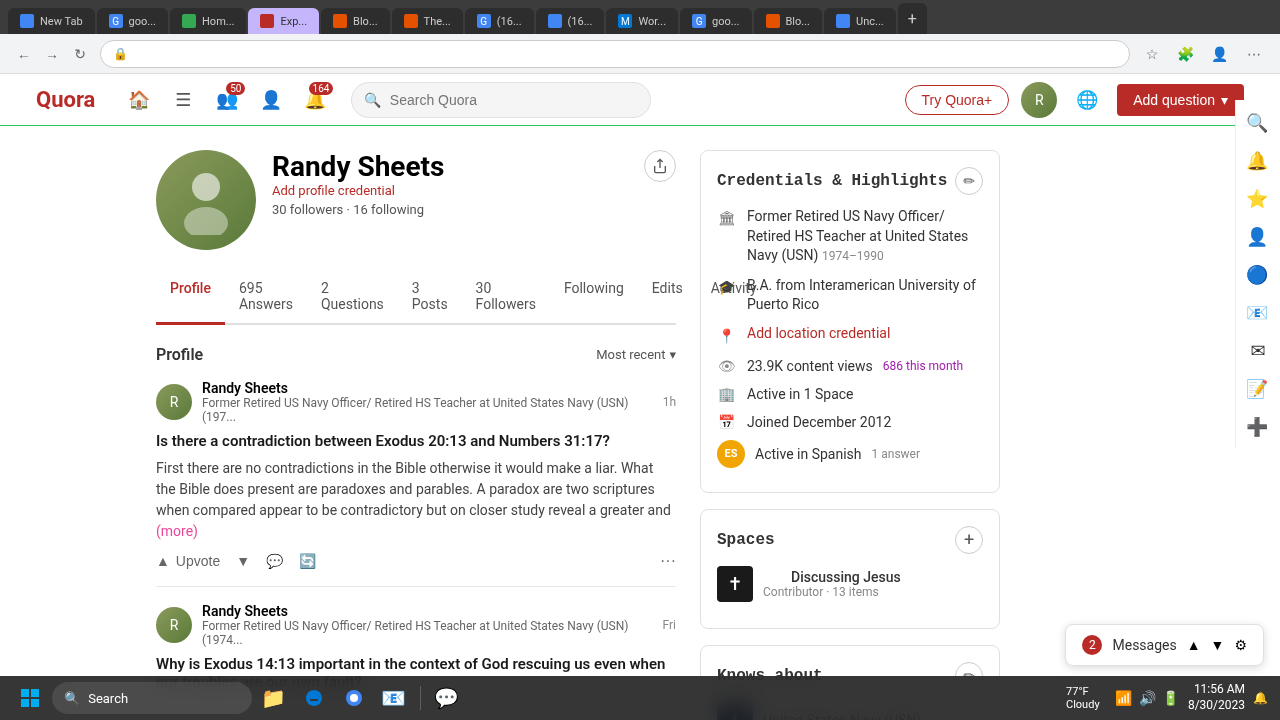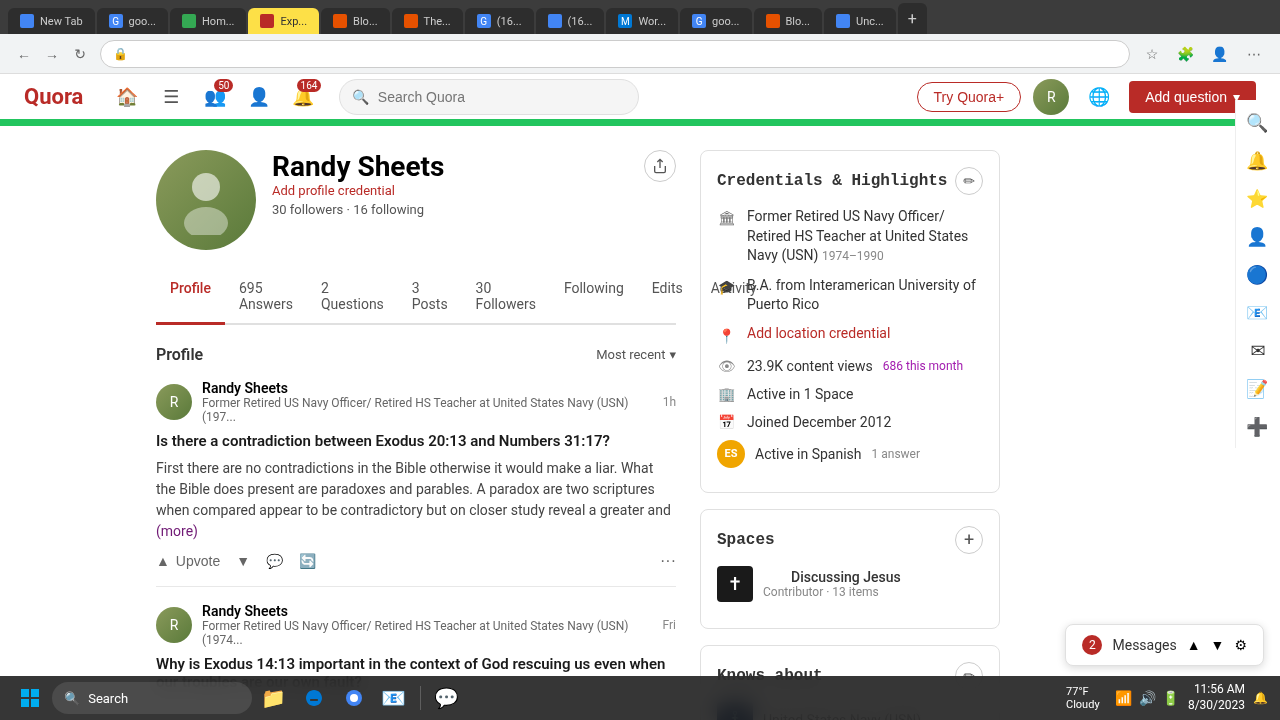--- a/index.html
+++ b/index.html
@@ -1,32 +1,32 @@
 <!DOCTYPE html>
 <html><head>
   <meta charset="utf-8">
   <style>
     * { box-sizing: border-box; margin: 0; padding: 0; }
     body { font-family: -apple-system, BlinkMacSystemFont, 'Segoe UI', Roboto, sans-serif; background: #fff; font-size: 14px; color: #333; overflow-x: hidden; }
     .tab-bar { background: #3c3c3c; height: 34px; display: flex; align-items: flex-end; padding: 0 8px; overflow: hidden; gap: 2px; }
     .tab { background: #2d2d2d; color: #ccc; padding: 6px 12px; border-radius: 6px 6px 0 0; font-size: 12px; display: flex; align-items: center; gap: 6px; cursor: pointer; white-space: nowrap; max-width: 160px; overflow: hidden; }
-    .tab.active { background: #fde047; color: #333; }
+    .tab.active { background: #c4b5fd; color: #333; }
     .tab-favicon { width: 14px; height: 14px; background: #888; border-radius: 2px; flex-shrink: 0; }
     .tab-quora .tab-favicon { background: #b92b27; }
 
     
     .address-bar { background: #f1f3f4; border-bottom: 1px solid #ddd; height: 40px; display: flex; align-items: center; padding: 0 12px; gap: 8px; }
     .nav-btns { display: flex; gap: 4px; align-items: center; }
     .nav-btn { width: 24px; height: 24px; border-radius: 50%; background: none; border: none; cursor: pointer; display: flex; align-items: center; justify-content: center; color: #666; font-size: 14px; }
     .url-bar { flex: 1; background: #fff; border: 1px solid #ccc; border-radius: 20px; height: 28px; display: flex; align-items: center; padding: 0 12px; font-size: 13px; color: #1a73e8; }
     .browser-tools { display: flex; gap: 6px; align-items: center; }
     .tool-btn { width: 28px; height: 28px; background: none; border: none; cursor: pointer; display: flex; align-items: center; justify-content: center; color: #666; font-size: 14px; border-radius: 4px; }
 
     
-    .quora-nav { background: #fff; border-bottom: 7px solid #22c55e; height: 52px; display: flex; align-items: center; padding: 0 24px; gap: 16px; }
+    .quora-nav { background: #fff; border-bottom: 1px solid #22c55e; height: 52px; display: flex; align-items: center; padding: 0 36px; gap: 16px; }
     .quora-logo { font-size: 22px; color: #b92b27; font-weight: bold; margin-right: 8px; }
     .nav-icons { display: flex; gap: 4px; align-items: center; }
     .nav-icon-btn { width: 40px; height: 40px; border-radius: 50%; display: flex; align-items: center; justify-content: center; color: #555; font-size: 18px; cursor: pointer; position: relative; }
     .badge { position: absolute; top: 2px; right: 2px; background: #b92b27; color: #fff; font-size: 10px; border-radius: 10px; padding: 1px 4px; min-width: 16px; text-align: center; }
     .search-bar { flex: 1; max-width: 300px; background: #f5f5f5; border: 1px solid #e0e0e0; border-radius: 20px; height: 36px; display: flex; align-items: center; padding: 0 12px; gap: 8px; color: #888; font-size: 14px; }
     .search-bar input { border: none; background: none; outline: none; font-size: 14px; color: #333; width: 100%; }
     .nav-right { margin-left: auto; display: flex; align-items: center; gap: 12px; }
     .try-plus-btn { background: none; border: 1px solid #b92b27; color: #b92b27; border-radius: 20px; padding: 6px 16px; font-size: 14px; cursor: pointer; font-weight: 500; }
     .avatar-nav { width: 36px; height: 36px; border-radius: 50%; background: #888; overflow: hidden; cursor: pointer; }
     .globe-btn { width: 36px; height: 36px; border-radius: 50%; display: flex; align-items: center; justify-content: center; font-size: 18px; cursor: pointer; color: #555; }
@@ -62,21 +62,21 @@
     
     .post-card { border-bottom: 1px solid #e8e8e8; padding-bottom: 16px; margin-bottom: 16px; }
     .post-author { display: flex; align-items: center; gap: 10px; margin-bottom: 8px; }
     .post-avatar { width: 36px; height: 36px; border-radius: 50%; background: #888; overflow: hidden; flex-shrink: 0; }
     .post-author-info { flex: 1; }
     .post-author-name { font-weight: 600; font-size: 14px; color: #000; cursor: pointer; }
     .post-author-cred { font-size: 12px; color: #666; }
     .post-time { font-size: 12px; color: #888; }
     .post-question { font-size: 15px; font-weight: 600; color: #1a1a1a; margin-bottom: 8px; cursor: pointer; }
     .post-text { font-size: 14px; color: #444; line-height: 1.5; margin-bottom: 10px; }
-    .post-text .more { color: #701a75; cursor: pointer; }
+    .post-text .more { color: #ec4899; cursor: pointer; }
     .post-actions { display: flex; align-items: center; gap: 16px; }
     .action-btn { display: flex; align-items: center; gap: 6px; color: #666; font-size: 14px; cursor: pointer; background: none; border: none; }
     .more-btn { margin-left: auto; color: #666; cursor: pointer; font-size: 16px; }
 
     
     .sidebar-card { border: 1px solid #e0e0e0; border-radius: 8px; padding: 16px; margin-bottom: 16px; }
     .sidebar-card-header { display: flex; justify-content: space-between; align-items: center; margin-bottom: 12px; }
     .sidebar-card-title { font-size: 16px; font-weight: 600; font-family: Liberation Mono, monospace; }
     .edit-btn { width: 28px; height: 28px; border-radius: 50%; display: flex; align-items: center; justify-content: center; cursor: pointer; color: #555; border: 1px solid #ccc; font-size: 14px; }
 

